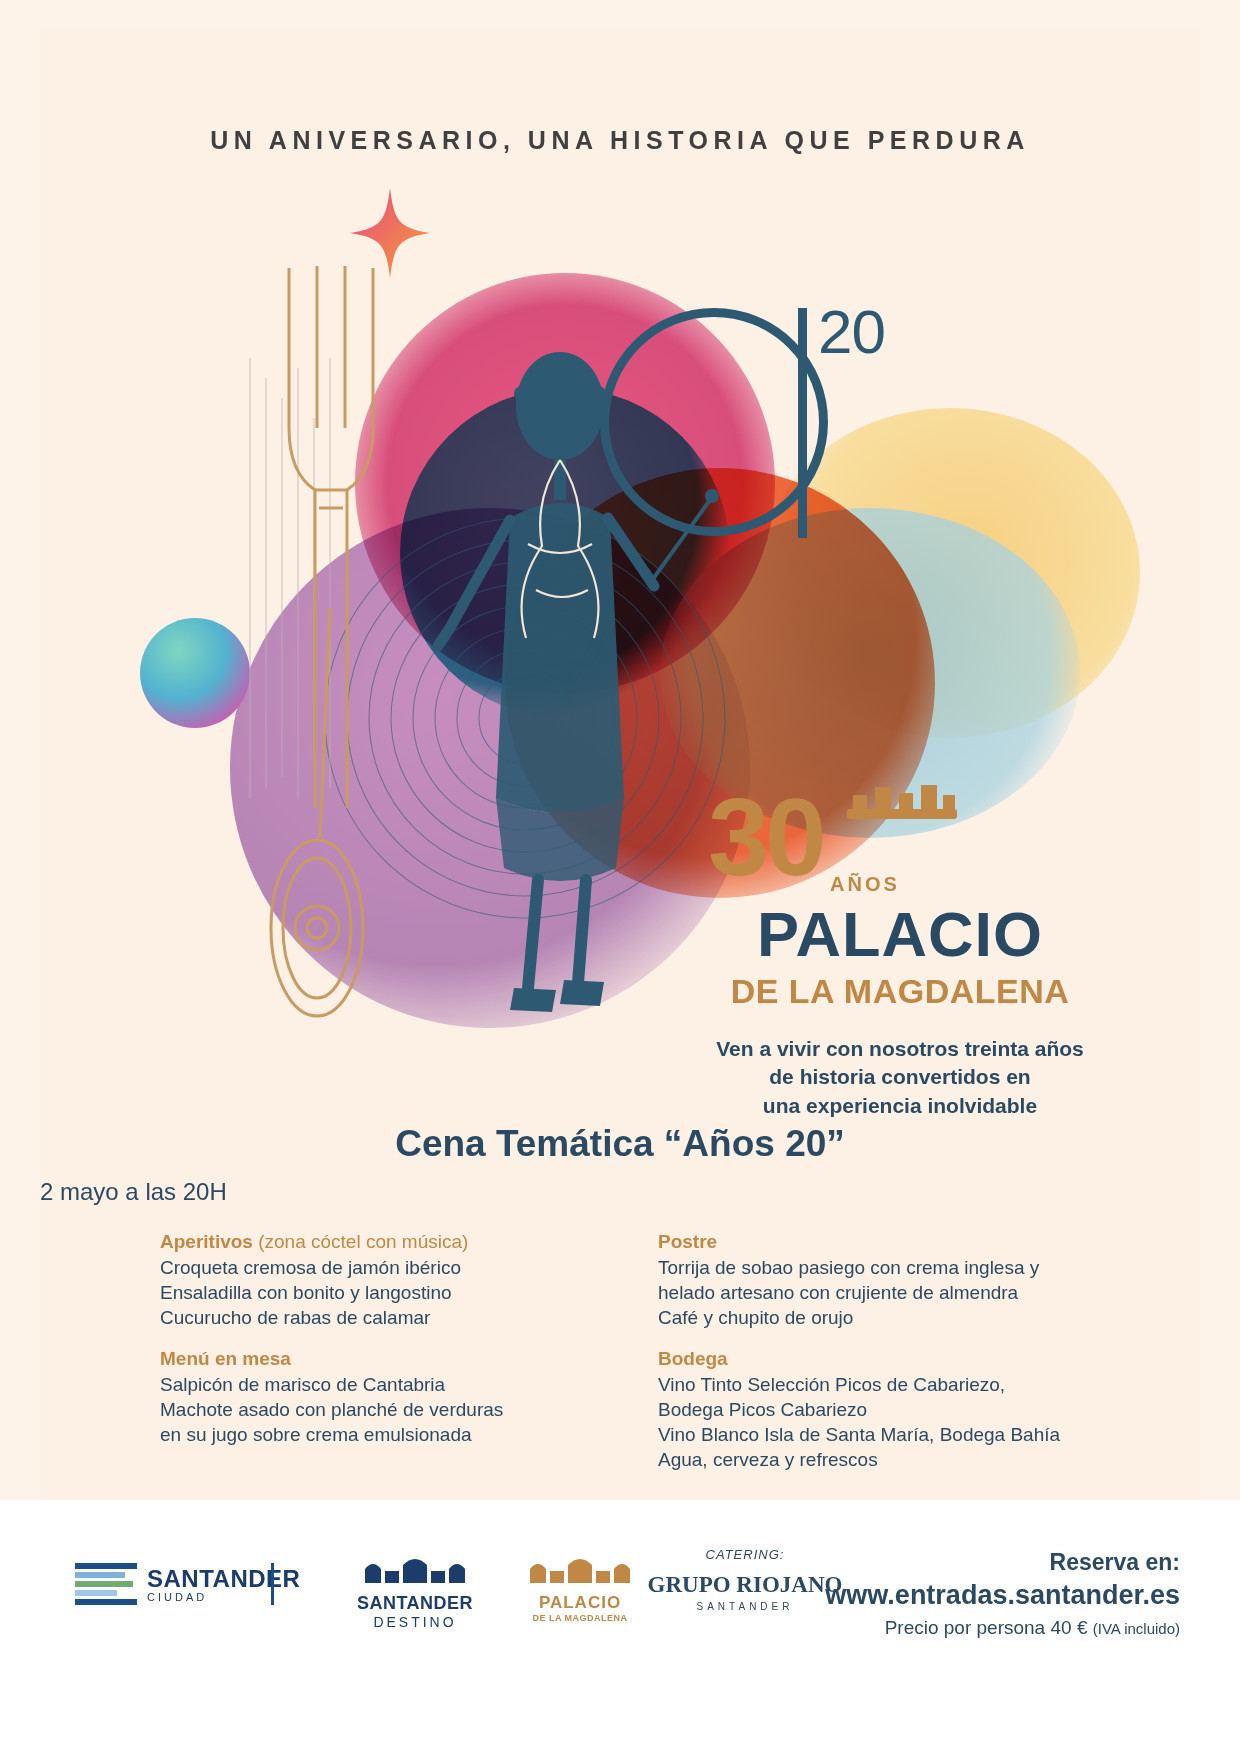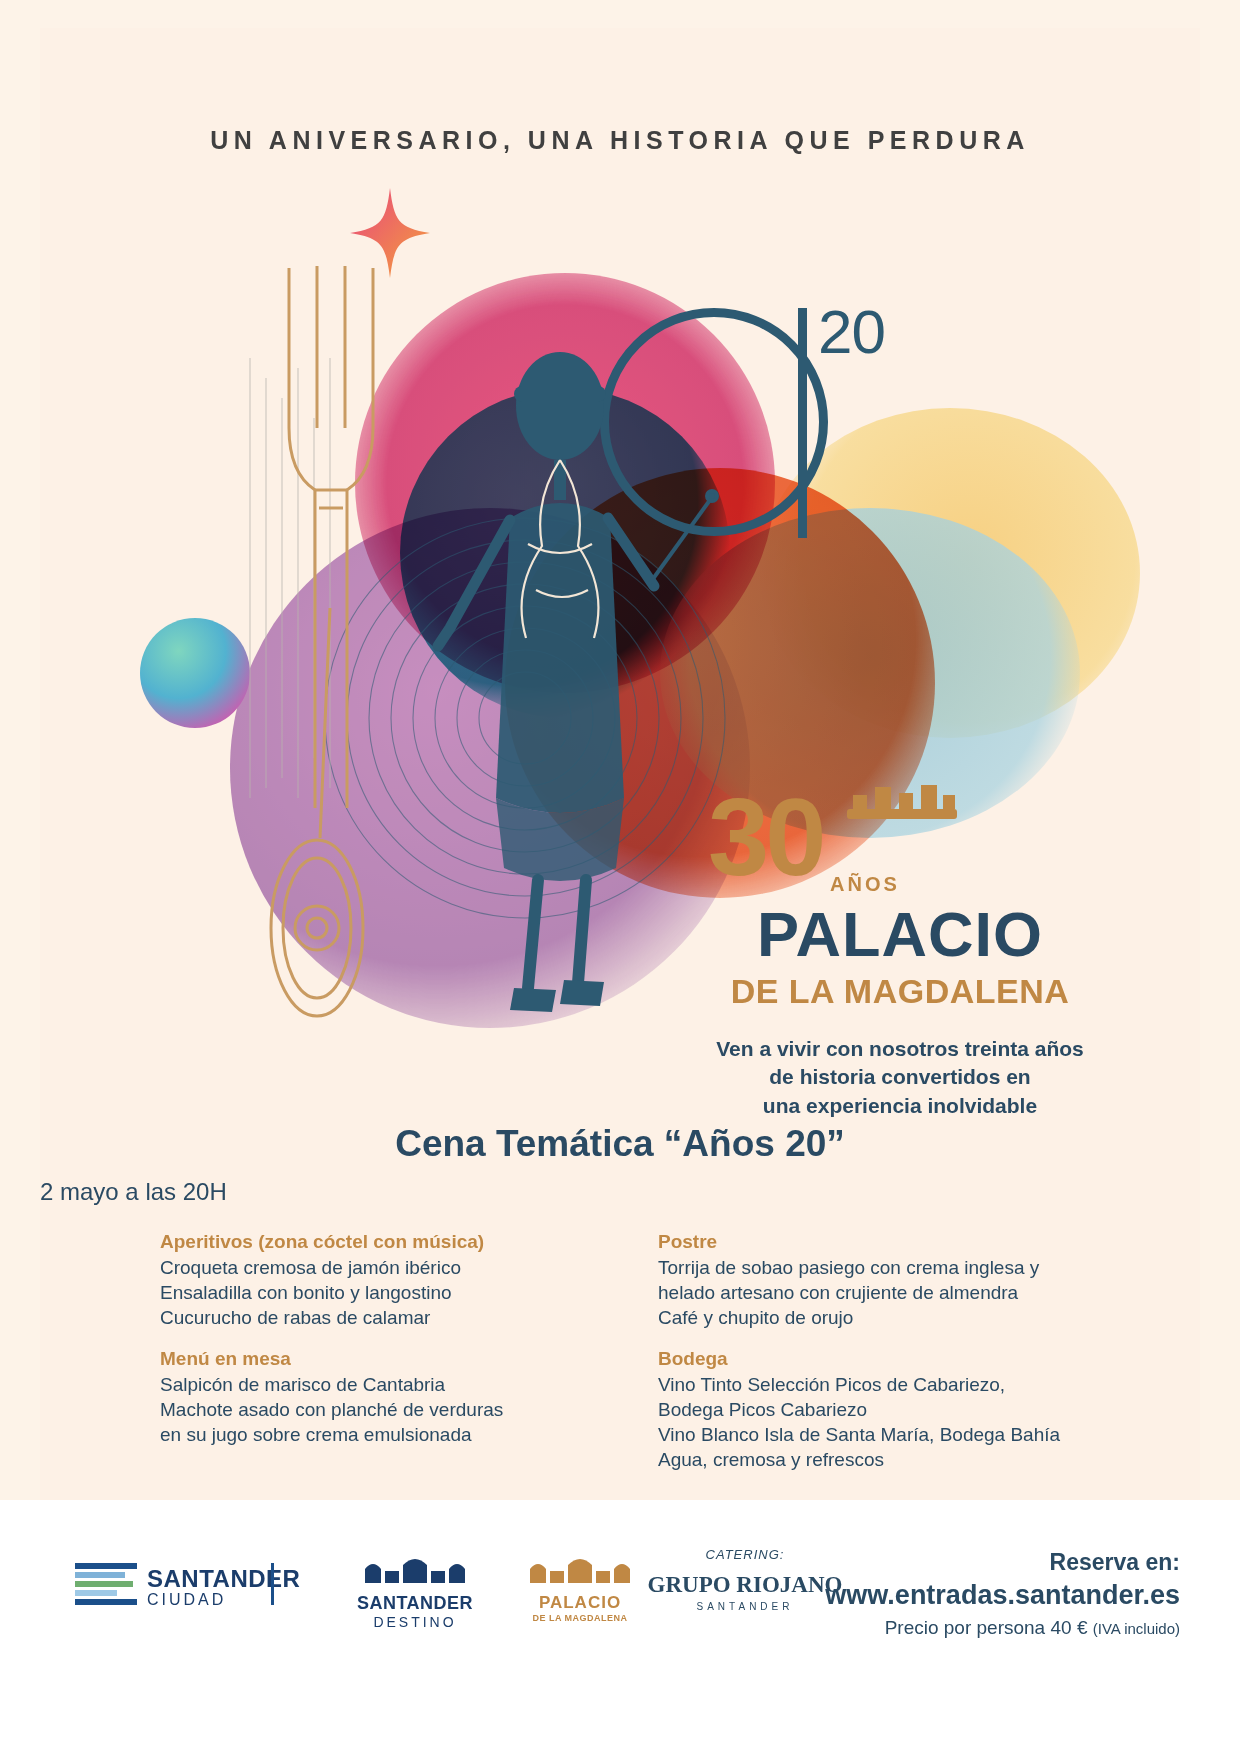--- a/index.html
+++ b/index.html
@@ -62,37 +62,37 @@
   
   .cena{position:absolute;left:0;top:1095px;width:1160px;text-align:center;
     font-size:37px;font-weight:bold;color:#2a4a63;}
   .fecha{position:absolute;left:0;top:1150px;width:1160px;text-align:left;
     font-size:24px;color:#2a4a63;}
 
   .menu{position:absolute;left:120px;top:1203px;width:950px;display:flex;gap:48px;}
   .col{width:450px;}
   .sect{margin-bottom:18px;}
   .sect h4{margin:0 0 2px 0;font-size:19px;font-weight:bold;color:#c08844;}
-  .sect h4 .sub{font-weight:bold;color:#c08844;}
+  .sect h4 .sub{font-weight:normal;color:#c08844;}
   .sect p{margin:0;font-size:19px;color:#2a4a63;line-height:1.32;}
 
   
   .footer{position:absolute;left:0;top:1500px;width:1240px;height:253px;background:#ffffff;}
   .logos{position:absolute;left:0;top:1545px;width:1240px;height:120px;}
 
   .santander-ciudad{position:absolute;left:75px;top:18px;width:230px;height:52px;}
   .sc-bars{position:absolute;left:0;top:0;width:62px;height:42px;}
   .sc-bars i{position:absolute;left:0;height:6px;background:#7fb2d8;}
   .sc-bars i:nth-child(1){top:0;width:62px;background:#1b4f8a;}
   .sc-bars i:nth-child(2){top:9px;width:50px;}
   .sc-bars i:nth-child(3){top:18px;width:58px;background:#6fae70;}
   .sc-bars i:nth-child(4){top:27px;width:42px;background:#9ec9e6;}
   .sc-bars i:nth-child(5){top:36px;width:62px;background:#1b4f8a;}
   .sc-text{position:absolute;left:72px;top:2px;font-size:24px;font-weight:bold;color:#1b3d6b;letter-spacing:.5px;}
-  .sc-sub{position:absolute;left:72px;top:28px;font-size:16px;color:#1b3d6b;letter-spacing:3px;}
+  .sc-sub{position:absolute;left:72px;top:28px;font-size:11px;color:#1b3d6b;letter-spacing:3px;}
   .sc-rule{position:absolute;left:196px;top:0;width:3px;height:42px;background:#1b4f8a;}
 
   .santander-destino{position:absolute;left:345px;top:10px;width:140px;height:70px;text-align:center;}
   .sd-name{font-size:18px;font-weight:bold;color:#1b3d6b;letter-spacing:.5px;margin-top:4px;}
   .sd-sub{font-size:14px;color:#1b3d6b;letter-spacing:3px;}
 
   .palacio-logo{position:absolute;left:510px;top:10px;width:140px;height:70px;text-align:center;}
   .pl-name{font-size:17px;font-weight:bold;color:#c08844;letter-spacing:1px;margin-top:4px;}
   .pl-sub{font-size:9px;font-weight:bold;color:#c08844;letter-spacing:.5px;}
 
@@ -261,21 +261,21 @@
           <h4><span>Postre</span></h4>
           <p>Torrija de sobao pasiego con crema inglesa y</p>
           <p>helado artesano con crujiente de almendra</p>
           <p>Café y chupito de orujo</p>
         </div>
         <div class="sect">
           <h4><span>Bodega</span></h4>
           <p>Vino Tinto Selección Picos de Cabariezo,</p>
           <p>Bodega Picos Cabariezo</p>
           <p>Vino Blanco Isla de Santa María, Bodega Bahía</p>
-          <p>Agua, cremosa y refrescos</p>
+          <p>Agua, cerveza y refrescos</p>
         </div>
       </div>
     </div>
   </div>
 
   <div class="footer"></div>
   <div class="logos">
 
     <div class="santander-ciudad">
       <div class="sc-bars">

